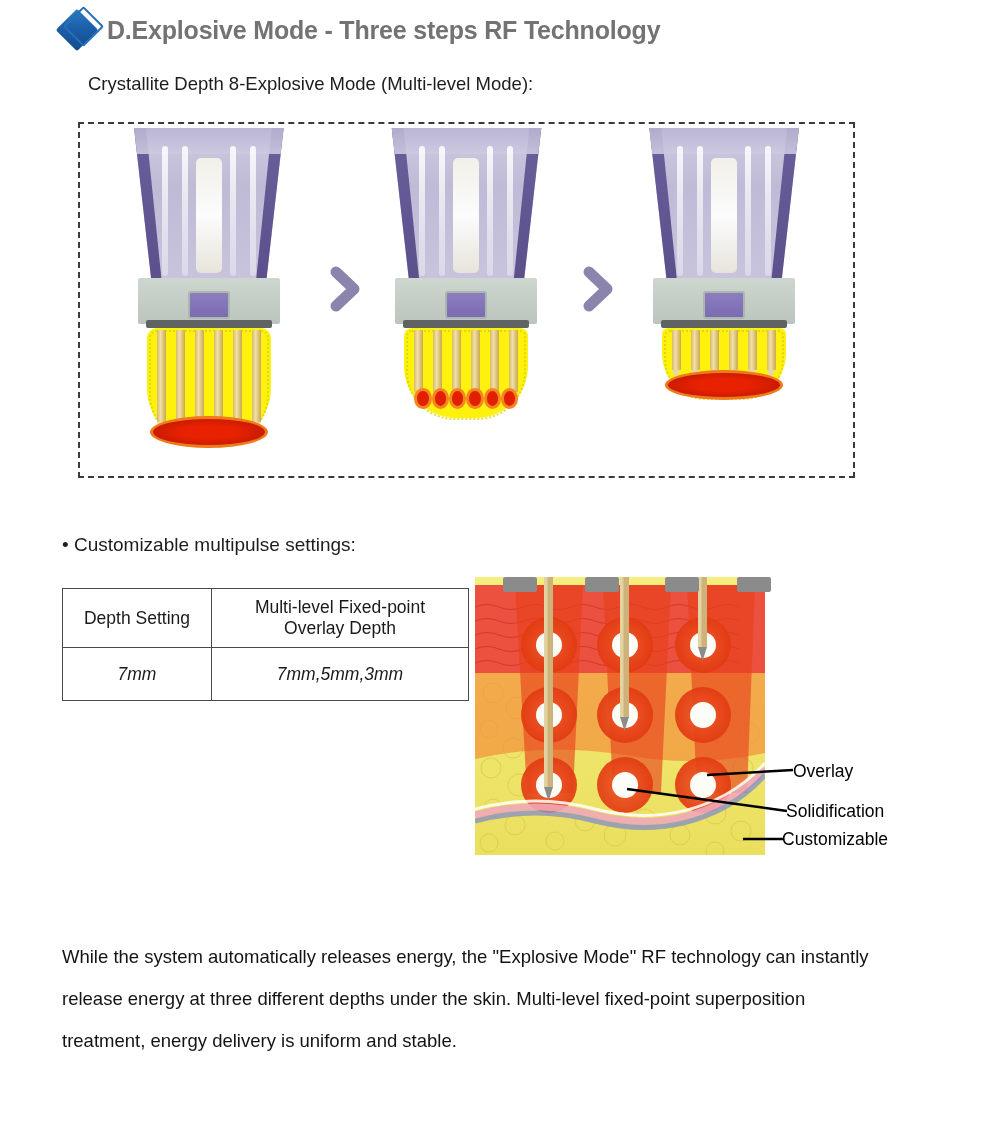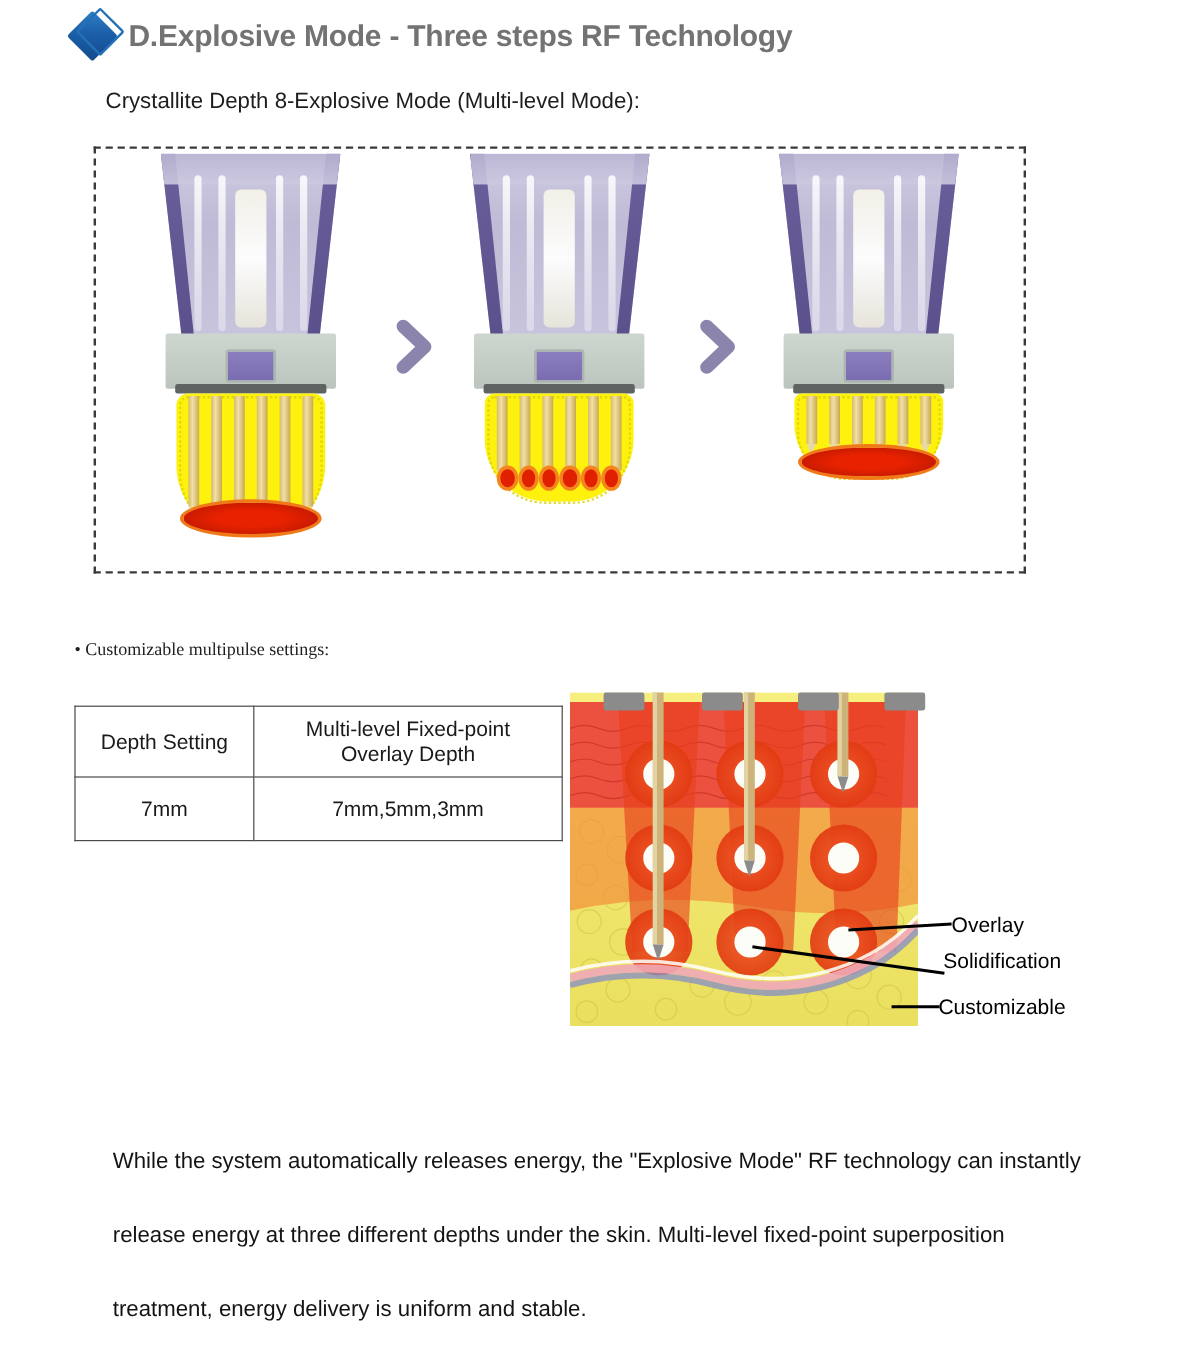--- a/index.html
+++ b/index.html
@@ -245,45 +245,44 @@
     width: 34px;
     height: 46px;
     color: #8b85ae;
   }
 
   
   .bullet-line {
     position: absolute;
     left: 62px;
     top: 534px;
-    font-size: 15px;
+    font-size: 19px;
     color: #1d1d1d;
     white-space: nowrap;
-    font-family: Liberation Serif, serif;
   }
 
   
   .depth-table {
     position: absolute;
     left: 62px;
     top: 588px;
     width: 404px;
     border-collapse: collapse;
     table-layout: fixed;
   }
   .depth-table th, .depth-table td {
     border: 1px solid #4a4a4a;
     text-align: center;
     font-weight: normal;
     font-size: 17.5px;
     color: #1a1a1a;
     padding: 0;
   }
   .depth-table th { height: 58px; line-height: 1.18; }
-  .depth-table td { height: 52px; }
+  .depth-table td { height: 52px; font-style: italic; }
   .col-a { width: 148px; }
   .col-b { width: 256px; }
 
   
   .skin-fig {
     position: absolute;
     left: 475px;
     top: 563px;
     width: 380px;
     height: 292px;
@@ -297,23 +296,22 @@
     white-space: nowrap;
   }
 
   
   .body-para {
     position: absolute;
     left: 62px;
     top: 936px;
     width: 830px;
     font-size: 18.5px;
-    line-height: 62px;
+    line-height: 42px;
     color: #141414;
-    margin-left: 32px;
   }
 </style>
 </head>
 <body>
 
 <div class="header">
   <div class="diamond-wrap">
     <div class="diamond-outer"></div>
     <div class="diamond-inner"></div>
   </div>
@@ -561,17 +559,17 @@
     </g>
 
     <g stroke="#000" stroke-width="2.5" fill="none">
       <line x1="232" y1="212" x2="318" y2="207"></line>
       <line x1="152" y1="226" x2="312" y2="248"></line>
       <line x1="268" y1="276" x2="308" y2="276"></line>
     </g>
   </svg>
 
   <div class="label-text" style="left:318px;top:198px;">Overlay</div>
-  <div class="label-text" style="left:311px;top:228px;">Solidification</div>
+  <div class="label-text" style="left:311px;top:238px;">Solidification</div>
   <div class="label-text" style="left:307px;top:266px;">Customizable</div>
 </div>
 
 <div class="body-para">While the system automatically releases energy, the "Explosive Mode" RF technology can instantly release energy at three different depths under the skin. Multi-level fixed-point superposition treatment, energy delivery is uniform and stable.</div>
 
 </body></html>

